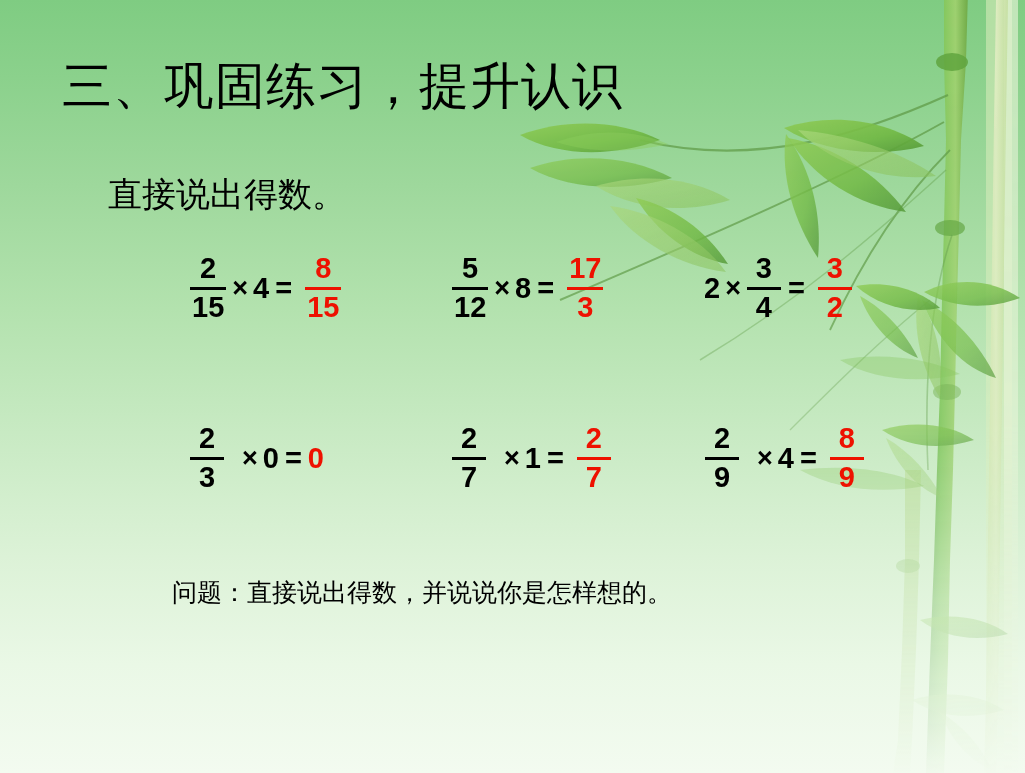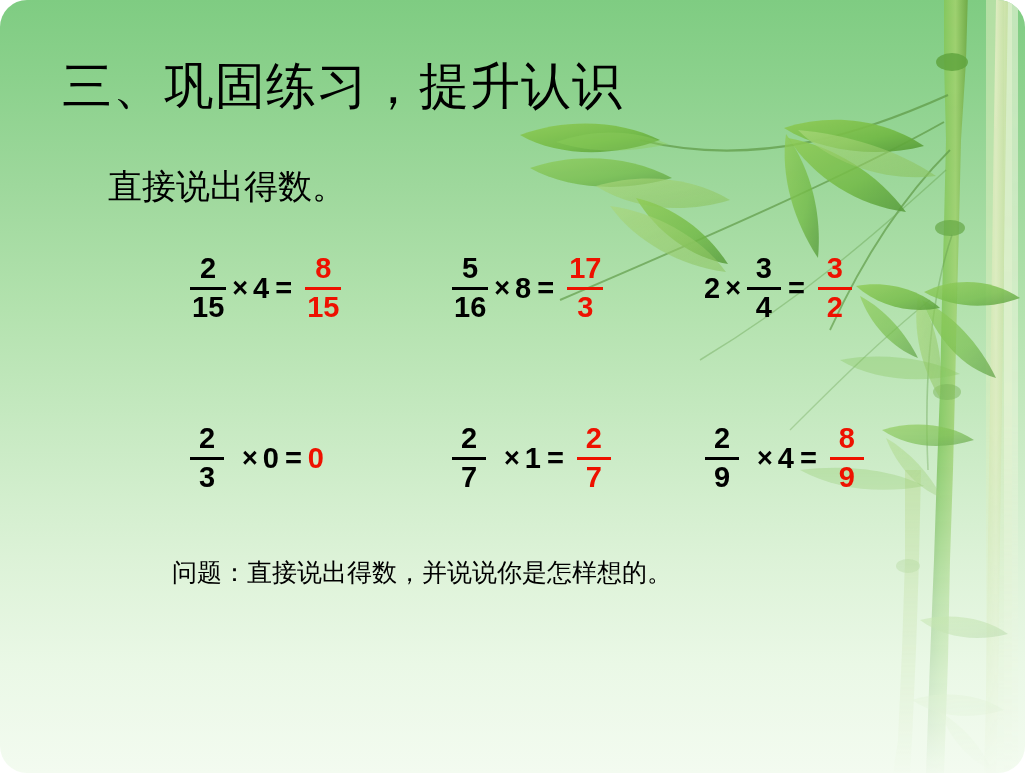--- a/index.html
+++ b/index.html
@@ -16,21 +16,20 @@
     font-family: "Liberation Serif", "DejaVu Serif", serif;
     background: linear-gradient(to bottom,
         #7fcc82 0%,
         #8bd18c 10%,
         #9ed89c 24%,
         #b3e2ae 40%,
         #c8eac3 56%,
         #dcf2d7 72%,
         #eaf8e6 86%,
         #f3fbf0 100%);
-    border-radius: 27px;
   }
 
   
   .bamboo-layer {
     position: absolute;
     inset: 0;
     pointer-events: none;
   }
   .bamboo-svg { display: block; width: 1025px; height: 773px; }
 
@@ -41,29 +40,29 @@
     top: 58px;
     font-size: 50px;
     line-height: 1.12;
     color: #000000;
     letter-spacing: 1px;
     white-space: nowrap;
   }
   .slide-subtitle {
     position: absolute;
     left: 108px;
-    top: 164px;
+    top: 172px;
     font-size: 34px;
     color: #000000;
     white-space: nowrap;
   }
   .slide-footnote {
     position: absolute;
     left: 172px;
-    top: 556px;
+    top: 576px;
     font-size: 25px;
     color: #000000;
     white-space: nowrap;
   }
 
   
   .eq-row {
     position: absolute;
     display: flex;
     align-items: center;
@@ -256,21 +255,21 @@
         <span class="num">8</span>
         <span class="bar"></span>
         <span class="den">15</span>
       </span>
     </div>
 
     <div class="eq slot2">
       <span class="frac">
         <span class="num">5</span>
         <span class="bar"></span>
-        <span class="den">16</span>
+        <span class="den">12</span>
       </span>
       <span class="op times">×</span>
       <span class="scalar">8</span>
       <span class="op equals">=</span>
       <span class="sp-s"></span>
       <span class="frac red">
         <span class="num">17</span>
         <span class="bar"></span>
         <span class="den">3</span>
       </span>

